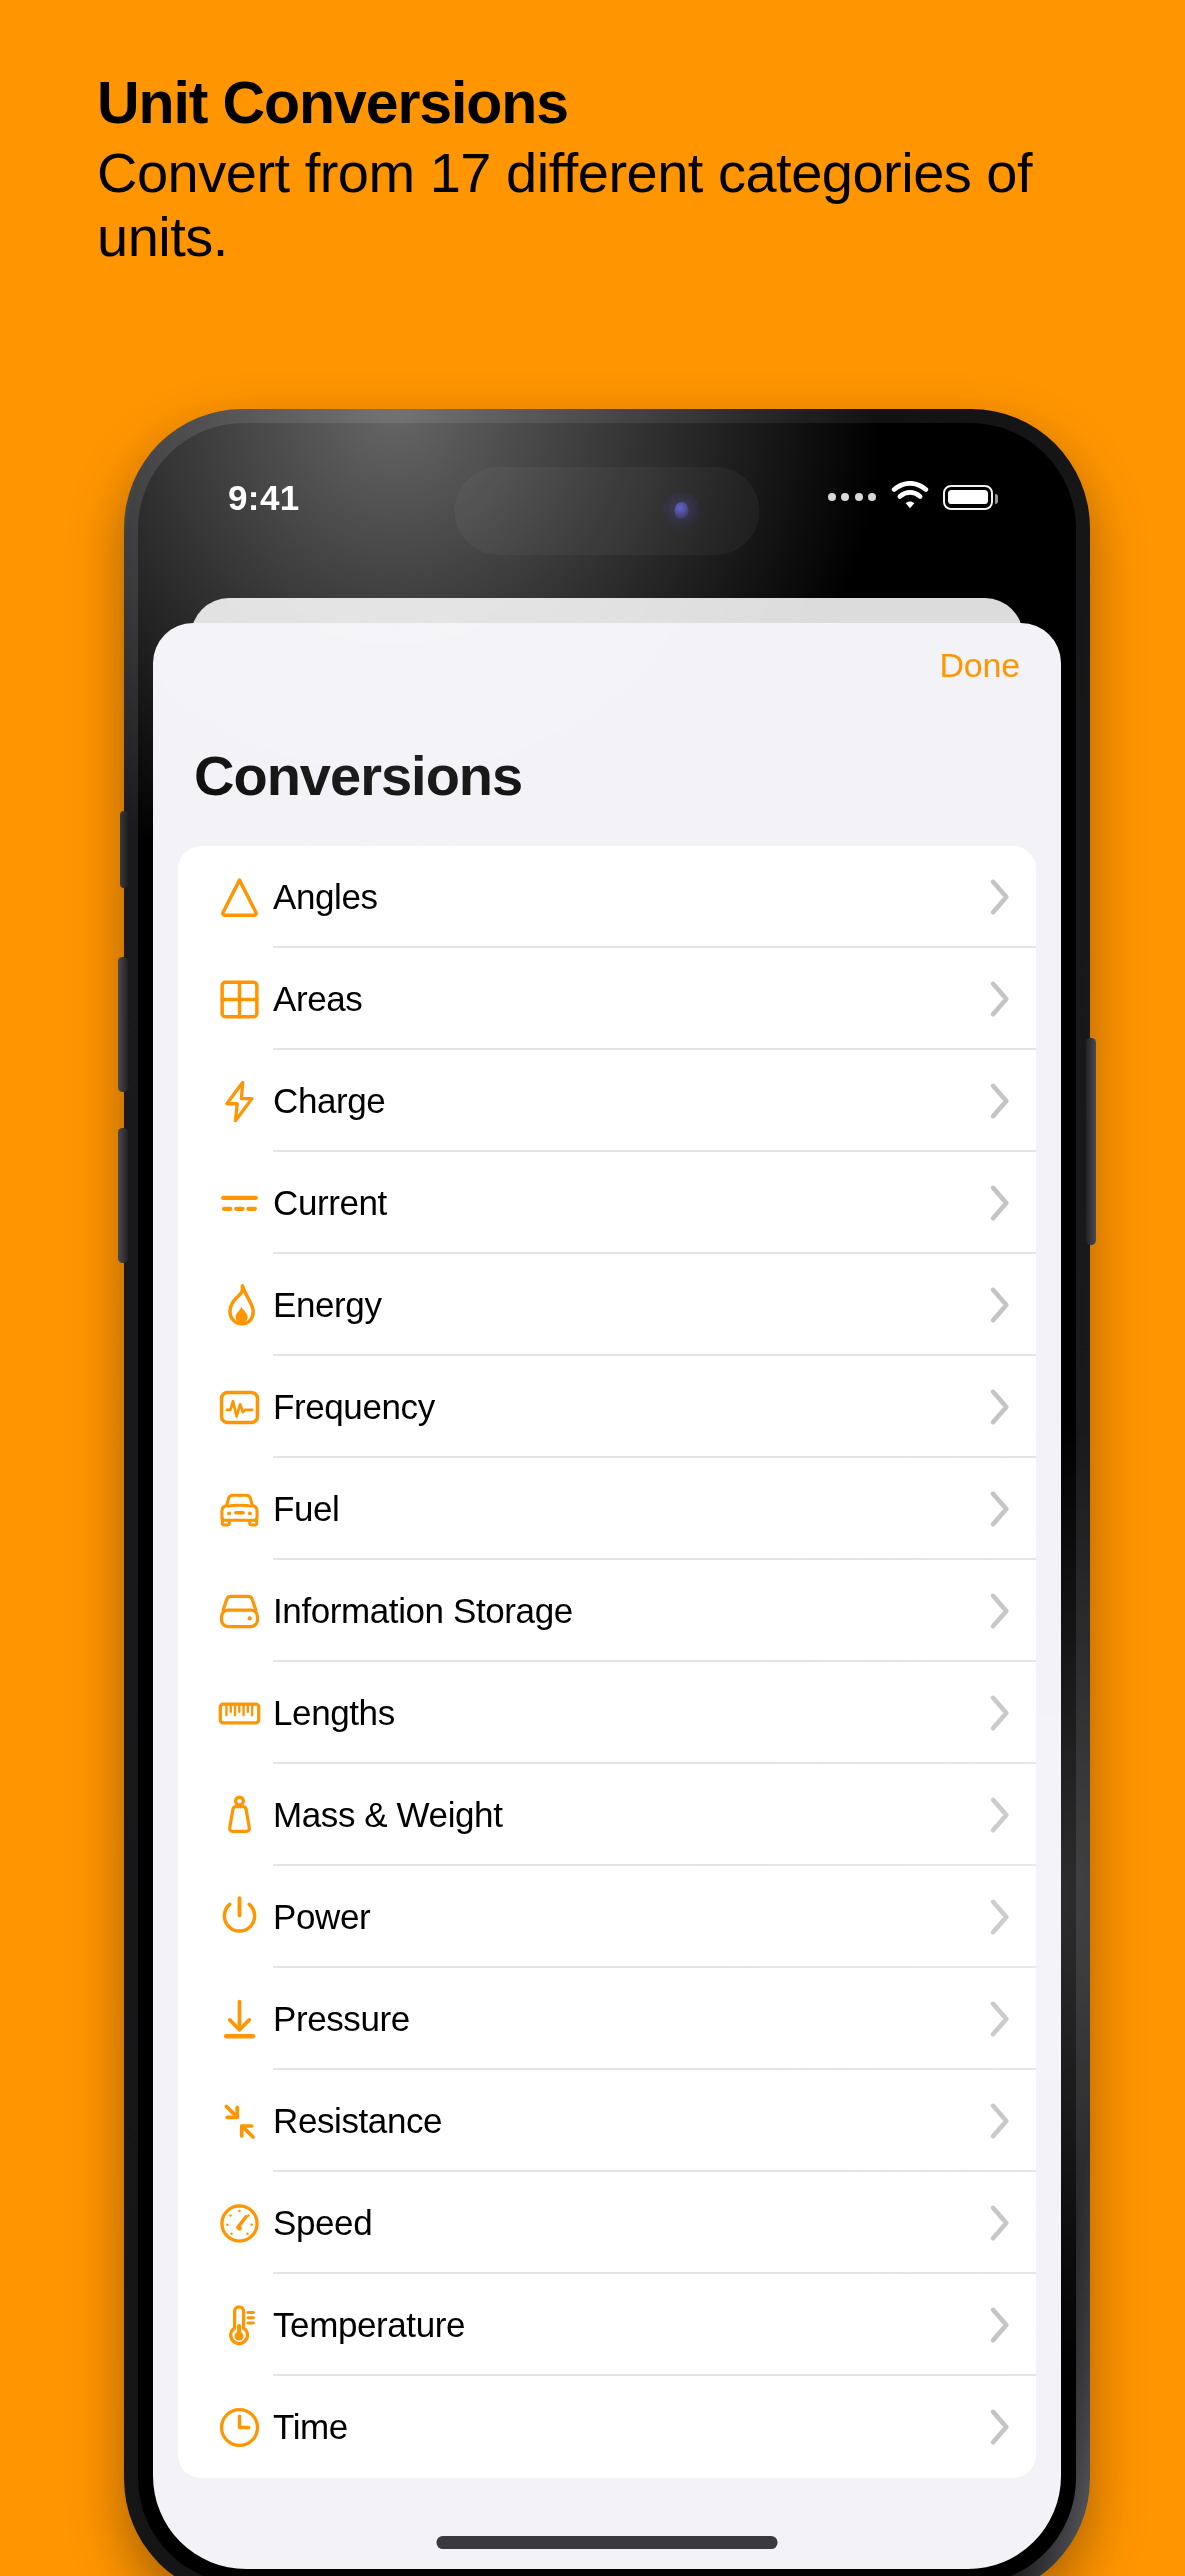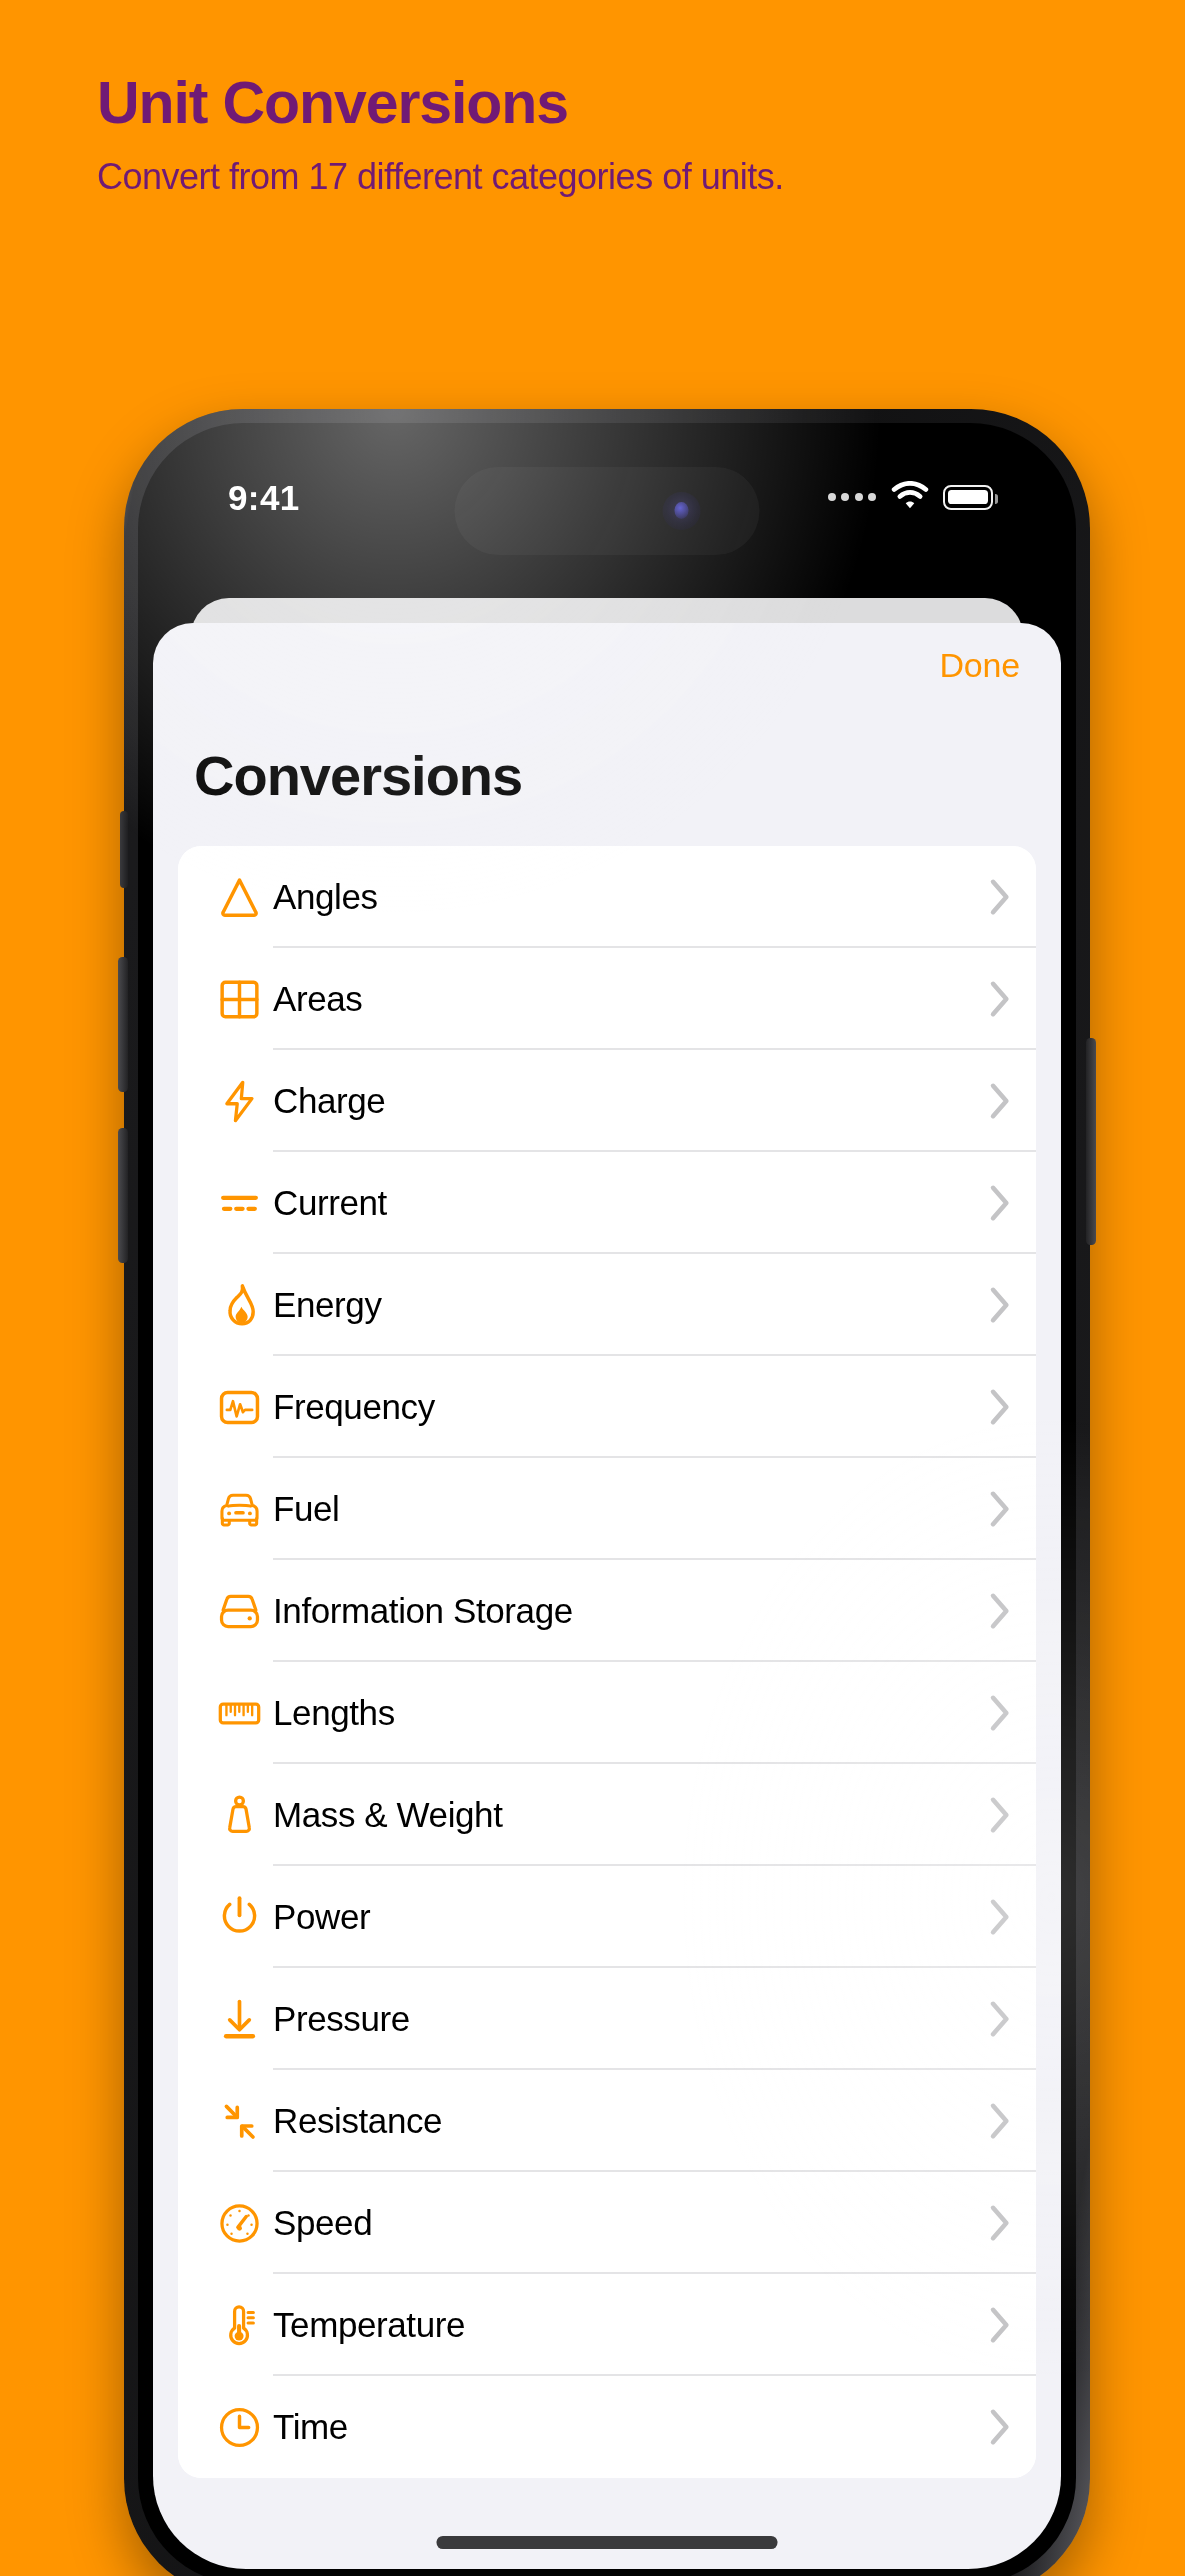--- a/index.html
+++ b/index.html
@@ -15,35 +15,35 @@
     font-family: "Liberation Sans", sans-serif;
     position: relative;
   }
 
   
   .headline {
     position: absolute;
     left: 97px;
     top: 70px;
     width: 1024px;
-    color: #701a75;
+    color: #000000;
   }
   .headline-title {
     font-size: 59px;
     font-weight: bold;
     line-height: 1.12;
     letter-spacing: -1.1px;
     white-space: nowrap;
   }
   .headline-sub {
-    font-size: 36px;
+    font-size: 56px;
     font-weight: 400;
     line-height: 1.15;
     letter-spacing: -0.5px;
-    margin-top: 20px;
+    margin-top: 5px;
     max-width: 997px;
   }
 
   
   .device {
     position: absolute;
     left: 124px;
     top: 409px;
     width: 966px;
     height: 2189px;

